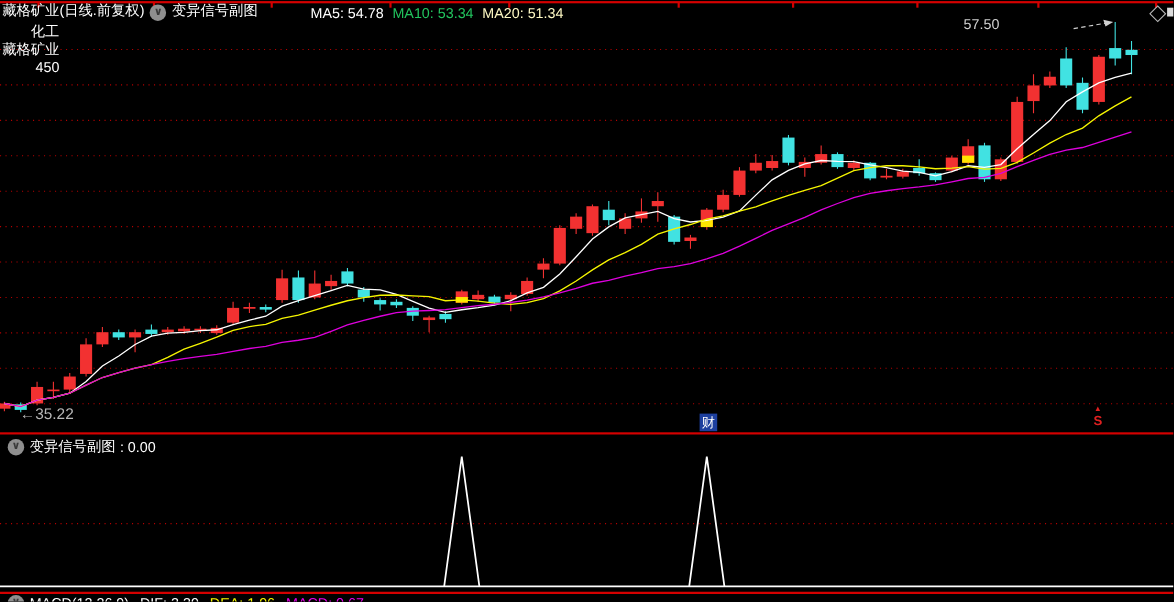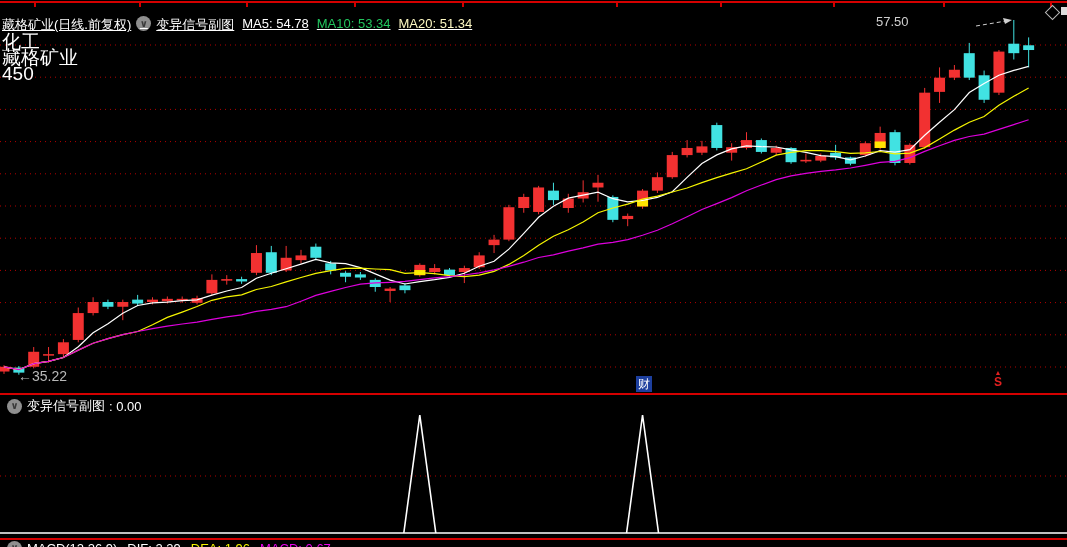--- a/index.html
+++ b/index.html
@@ -5,29 +5,29 @@
   html,body{margin:0;padding:0;background:#000;}
   .screen{
     position:relative;width:1067px;height:547px;background:#000;overflow:hidden;
     font-family:"Liberation Sans","DejaVu Sans",sans-serif;
     -webkit-font-smoothing:none;
   }
   .abs{position:absolute;}
   svg{display:block;}
   .topline{left:0;top:1px;width:1067px;height:2px;background:#d40000;}
 
-  .header-row{left:2px;top:16px;height:16px;display:flex;align-items:flex-start;white-space:nowrap;
-              font-size:13px;color:#fff;text-decoration:underline;}
+  .header-row{left:2px;top:3px;height:16px;display:flex;align-items:flex-end;white-space:nowrap;
+              font-size:13px;color:#fff;}
   .header-row .gap{display:inline-block;width:8px;}
   .circle-icon{display:inline-flex;align-items:center;justify-content:center;
                width:15px;height:15px;border-radius:50%;background:#8f8f8f;
                color:#3a3a3a;font-size:10px;font-weight:bold;line-height:1;margin:0 5px;}
-  .ma5{color:#ffffff;} .ma10{color:#22c55e;} .ma20{color:#fef9c3;}
-
-  .stock-info{left:2px;top:34px;font-size:19px;color:#fff;line-height:16px;white-space:nowrap;}
+  .ma5{color:#ffffff;margin-left:40px;} .ma10{color:#22c55e;} .ma20{color:#fef9c3;}
+
+  .stock-info{left:2px;top:21px;font-size:13px;color:#fff;line-height:16px;white-space:nowrap;text-align:right;}
 
   .low-label{left:18px;top:368px;font-size:14px;color:#b8b8b8;letter-spacing:0px;}
   .high-label{left:876px;top:14px;font-size:13px;color:#cfcfcf;}
   .diamond-icon{left:1047px;top:7px;width:9px;height:9px;border:1px solid #b8b8b8;transform:rotate(45deg);}
   .corner-box{left:1061px;top:7px;width:6px;height:8px;background:#dcdcdc;}
 
   .cai-badge{left:636px;top:376px;width:16px;height:16px;background:#1d3f9e;color:#fff;
              font-size:12px;display:flex;align-items:center;justify-content:center;}
   .s-marker{left:990px;top:369px;width:16px;text-align:center;color:#e02020;line-height:1;}
   .s-marker .tri{font-size:7px;display:block;}

